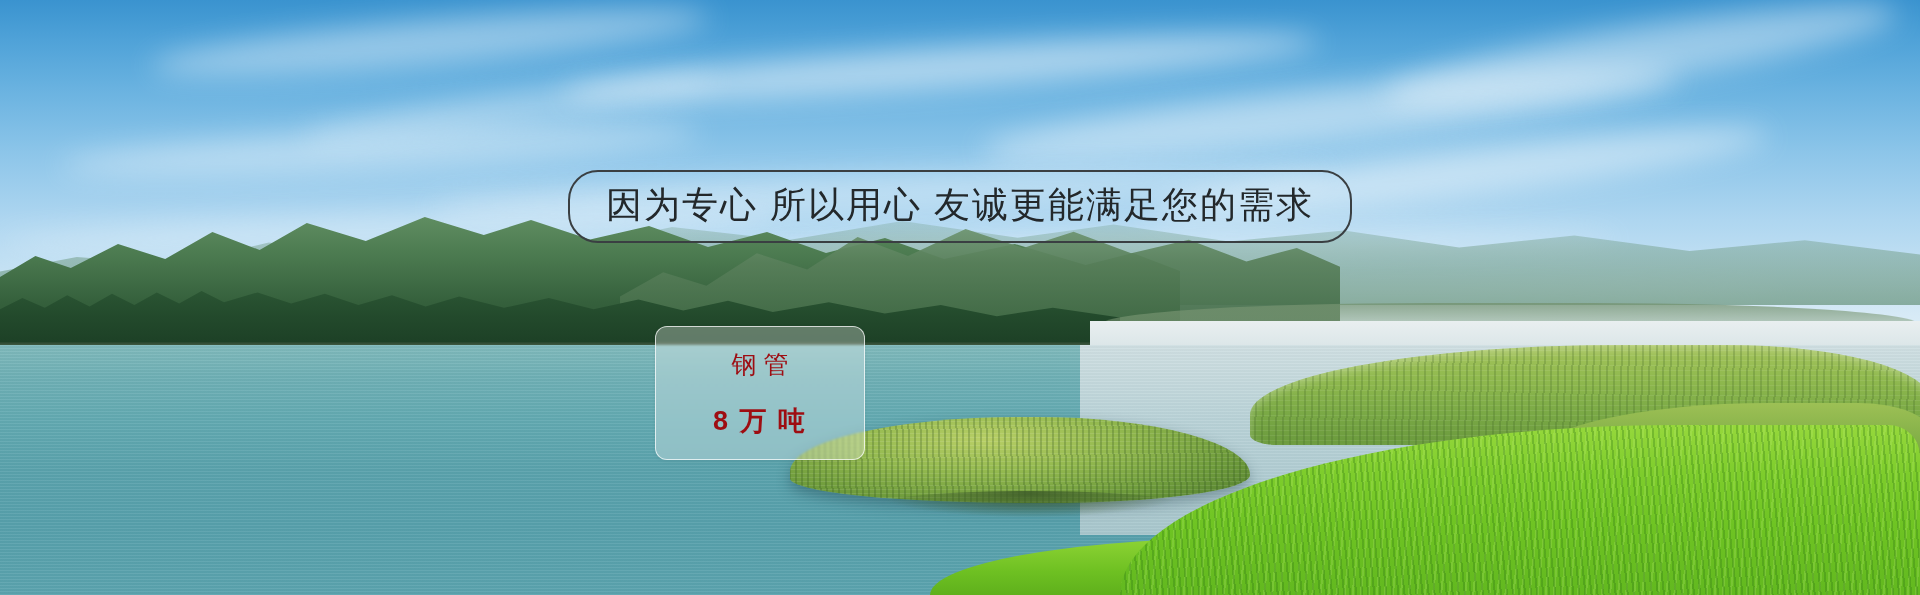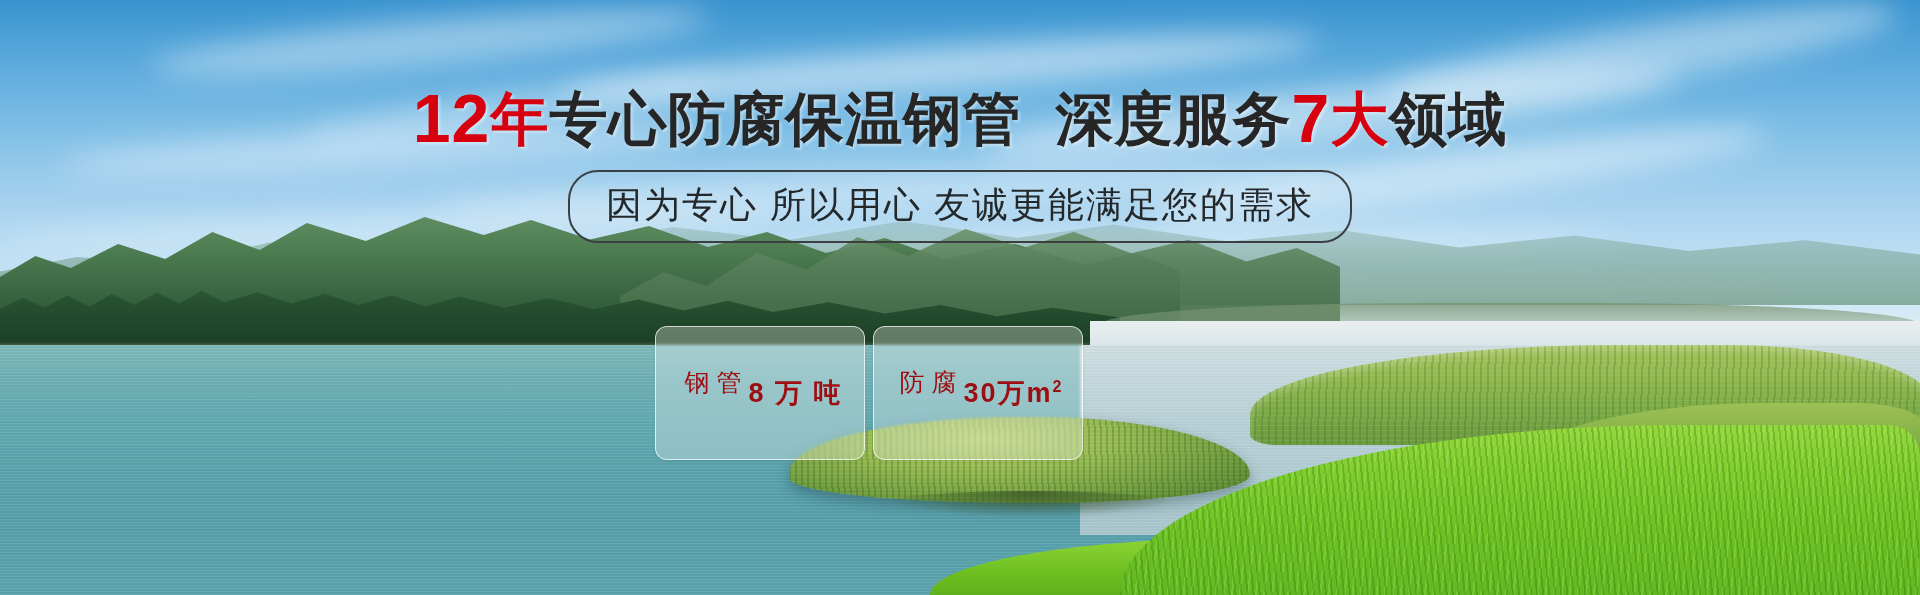--- a/index.html
+++ b/index.html
@@ -306,21 +306,21 @@
     gap: 8px;
   }
   .card {
     width: 208px;
     height: 132px;
     border-radius: 12px;
     background: rgba(255,255,255,0.30);
     border: 1px solid rgba(255,255,255,0.72);
     box-shadow: 0 1px 4px rgba(0,0,0,.06);
     display: flex;
-    flex-direction: row;
+    flex-direction: column;
     align-items: center;
     justify-content: center;
     backdrop-filter: blur(1px);
   }
   .card .card-title {
     font-size: 25px;
     letter-spacing: 7px;
     text-indent: 7px;
     color: #9e0d12;
     margin-bottom: 22px;
@@ -378,36 +378,29 @@
   <div class="marsh2"></div>
 
   <div class="island"></div>
   <div class="island-texture"></div>
   <div class="island-fringe"></div>
 
   <div class="fg-grass-left"></div>
   <div class="fg-grass"></div>
   <div class="fg-grass-blades"></div>
 
-  <div class="headline">
-    <span class="num red">12</span><span class="red">年</span><span class="dark">专心防腐保温钢管</span><span class="gap"></span><span class="dark">深度服务</span><span class="num red">7</span><span class="red">大</span><span class="dark">领域</span>
-  </div>
 
   <div class="subtitle-wrap">
     <div class="subtitle">因为专心 所以用心  友诚更能满足您的需求</div>
   </div>
 
   <div class="cards">
 
     <div class="card">
       <div class="card-title">钢管</div>
       <div class="card-value"><span>8 万 吨</span></div>
     </div>
 
-    <div class="card">
-      <div class="card-title">防腐</div>
-      <div class="card-value"><span>30万m</span><sup>2</sup></div>
-    </div>
 
 
   </div>
 
 </div>
 
 </body></html>

